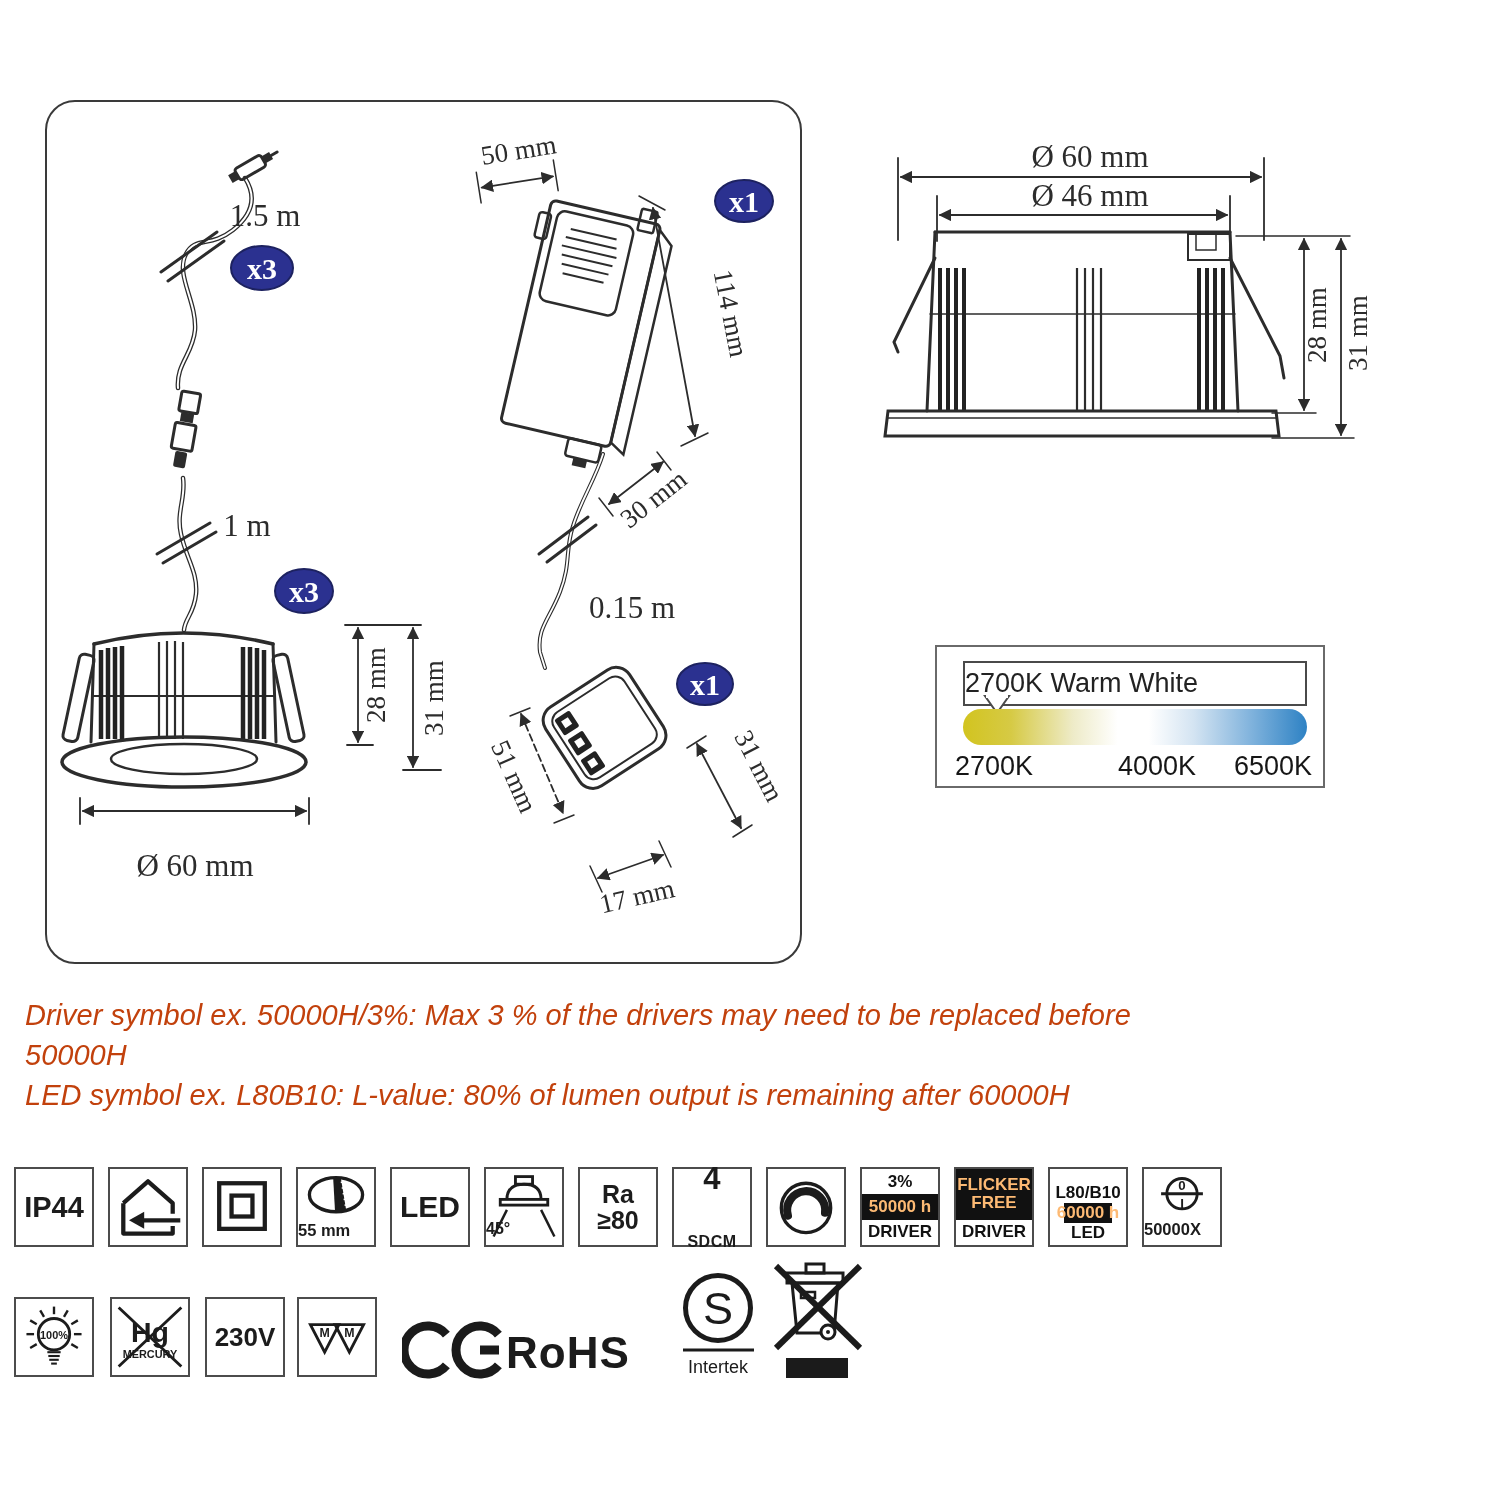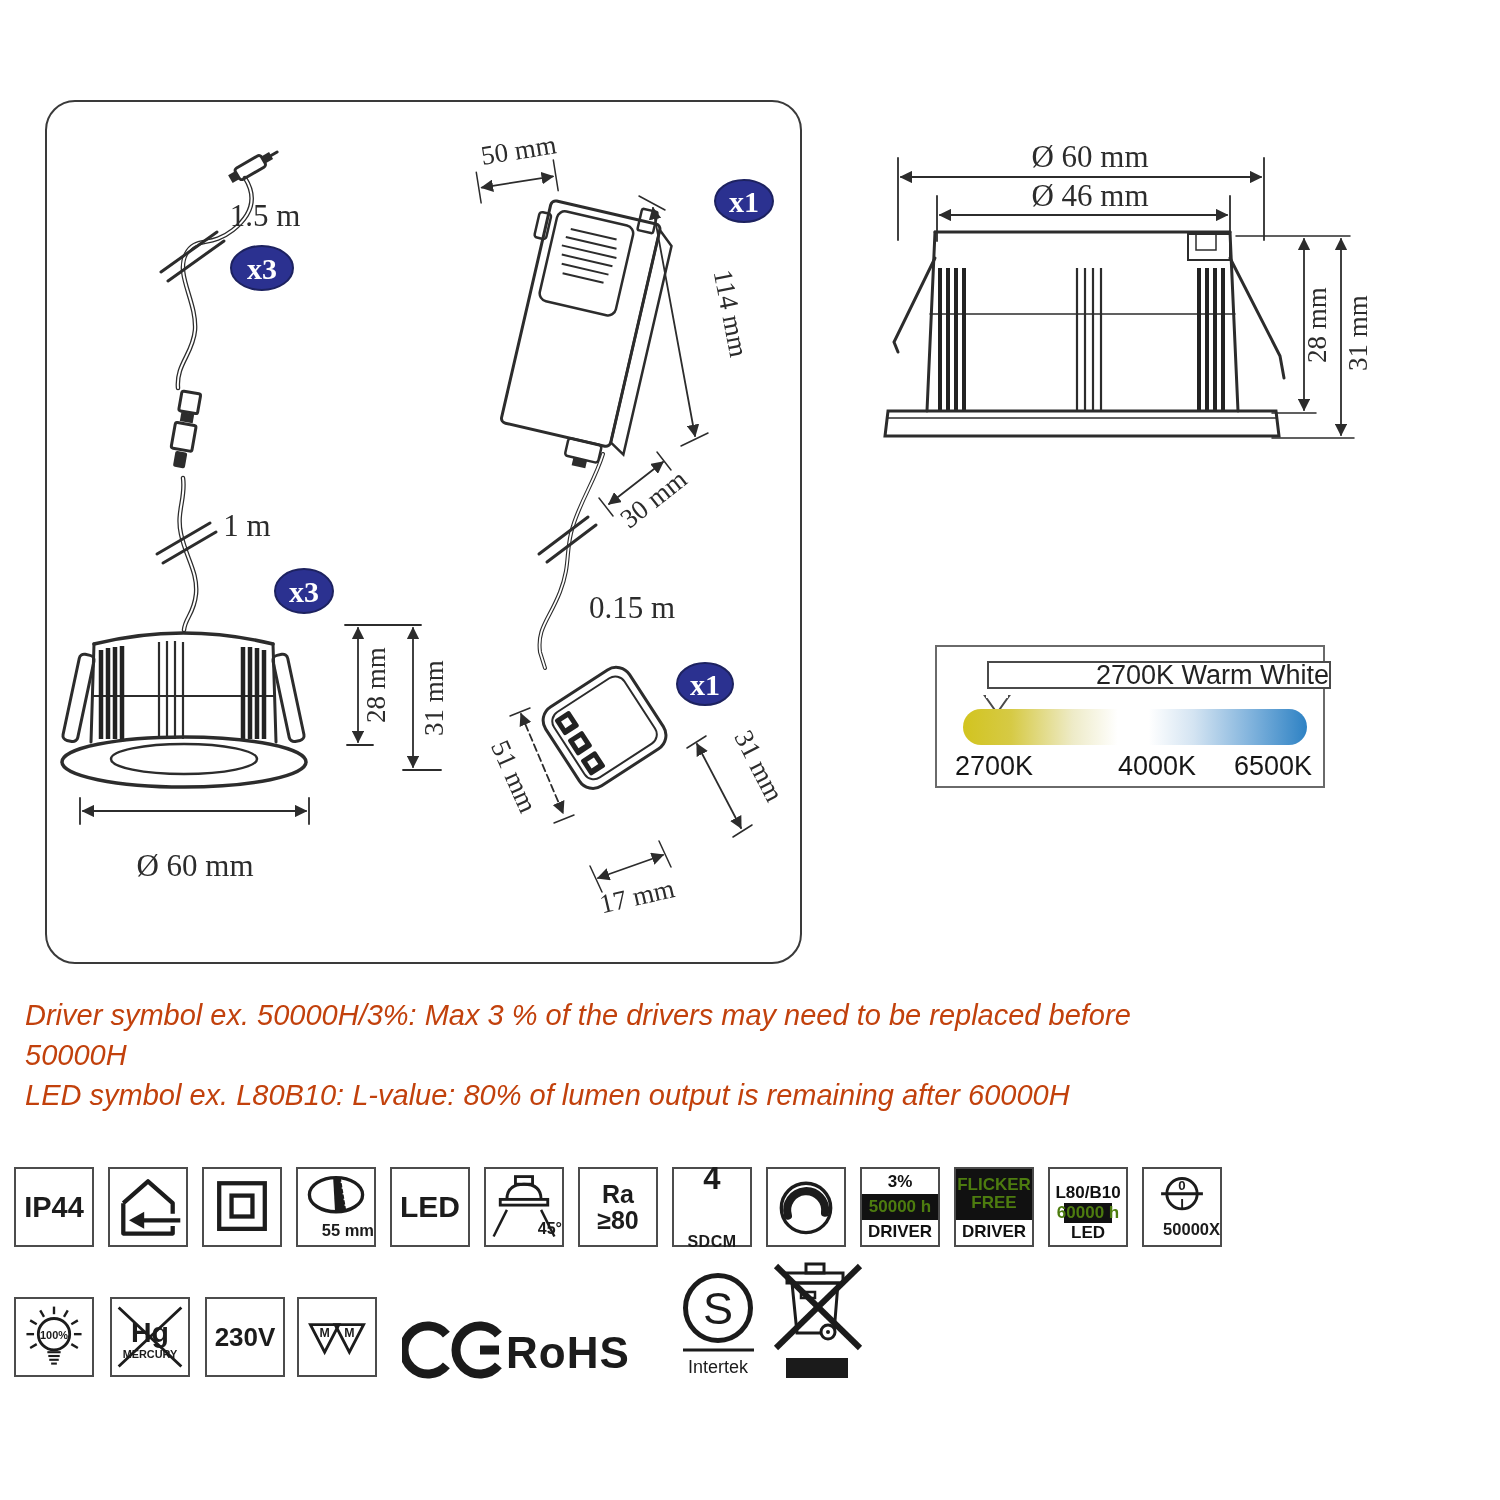--- a/index.html
+++ b/index.html
@@ -13,23 +13,23 @@
   .lnw{stroke:#fff;fill:none;stroke-linecap:round;}
   .fill-ink{fill:#2c2c2c;stroke:none;}
   .dim{font-family:"Liberation Serif",serif;font-size:27px;fill:#2c2c2c;}
   .dim-lg{font-family:"Liberation Serif",serif;font-size:31px;fill:#2c2c2c;}
   .badge-txt{font-family:"Liberation Serif",serif;font-size:30px;font-weight:bold;fill:#ffffff;}
   
   .xsec{position:absolute;left:878px;top:128px;}
   
   .cct{position:absolute;left:935px;top:645px;width:390px;height:143px;
        border:2px solid #6a6a6a;background:#fff;box-sizing:border-box;}
-  .cct-label{position:absolute;left:26px;top:14px;width:344px;height:28px;border:2px solid #4a4a4a;
-             box-sizing:border-box;display:flex;align-items:center;justify-content:flex-end;
-             font-size:27px;color:#222;background:#fff;margin-left:24px;}
+  .cct-label{position:absolute;left:26px;top:14px;width:344px;height:45px;border:2px solid #4a4a4a;
+             box-sizing:border-box;display:flex;align-items:center;justify-content:flex-start;
+             font-size:27px;color:#222;background:#fff;}
   .cct-pointer{position:absolute;left:46px;top:48px;}
   .cct-bar{position:absolute;left:26px;top:62px;width:344px;height:36px;border-radius:18px;
            background:linear-gradient(90deg,#d2c41f 0%,#d6ca45 14%,#eeebc8 32%,#ffffff 45%,
                       #ffffff 54%,#d4e4f2 67%,#7fb2dc 84%,#2e82c4 100%);}
   .cct-tick{position:absolute;top:104px;font-size:27px;color:#161616;}
   
   .notes{position:absolute;left:25px;top:995px;width:1200px;font-size:29px;line-height:40px;
          color:#c2410c;letter-spacing:0px;font-style:italic;}
   
   .row1{position:absolute;left:14px;top:1167px;display:flex;gap:14px;}
@@ -37,25 +37,25 @@
         display:flex;align-items:center;justify-content:center;position:relative;flex:0 0 auto;}
   .cell-txt{font-weight:bold;font-size:29px;color:#1c1c1c;}
   .two-line{display:flex;flex-direction:column;align-items:center;line-height:1.05;}
   .two-line .t1{font-weight:bold;font-size:25px;}
   .two-line .t2{font-weight:bold;font-size:25px;text-align:right;}
   .sdcm .t1{font-size:31px;}
   .sdcm .t2{font-size:16px;letter-spacing:0.5px;margin-top:39px;}
   .bands{display:flex;flex-direction:column;width:100%;height:100%;}
   .band{flex:1;display:flex;align-items:center;justify-content:center;
         font-weight:bold;font-size:17px;color:#111;background:#fff;white-space:nowrap;}
-  .band.inv{background:#111;color:#4d7c0f;align-items:center;}
+  .band.inv{background:#111;color:#fdba74;align-items:center;}
   .band.dbl{flex:2;flex-direction:column;line-height:1.05;}
   .abs-item{position:absolute;}
   .rohs{font-size:44px;font-weight:bold;color:#1b1b1b;letter-spacing:1px;}
-  .ico-lbl{position:absolute;width:100%;text-align:right;font-weight:bold;color:#1c1c1c;}
+  .ico-lbl{position:absolute;width:100%;text-align:left;font-weight:bold;color:#1c1c1c;}
 </style>
 </head>
 <body>
 
 <div class="page">
 
   <div class="panel">
     <svg width="753" height="860" viewBox="0 0 753 860">
       <defs>
         <marker id="ar" viewBox="0 0 10 10" refX="9" refY="5" markerWidth="7" markerHeight="7" orient="auto-start-reverse">

